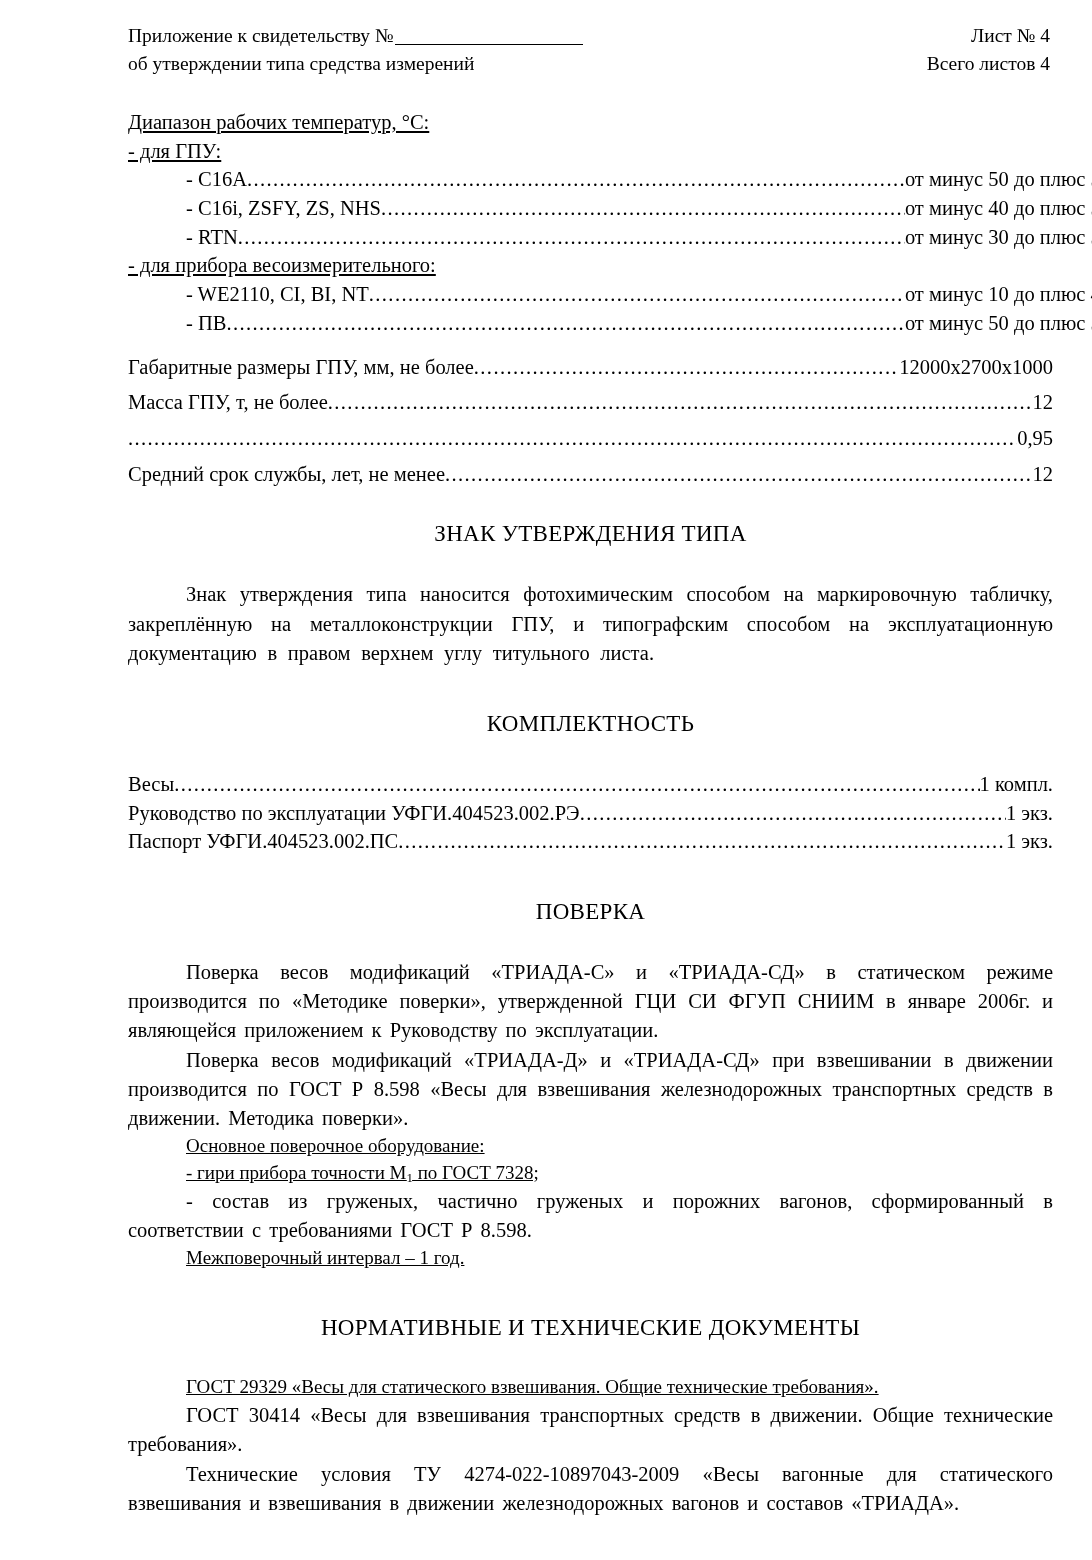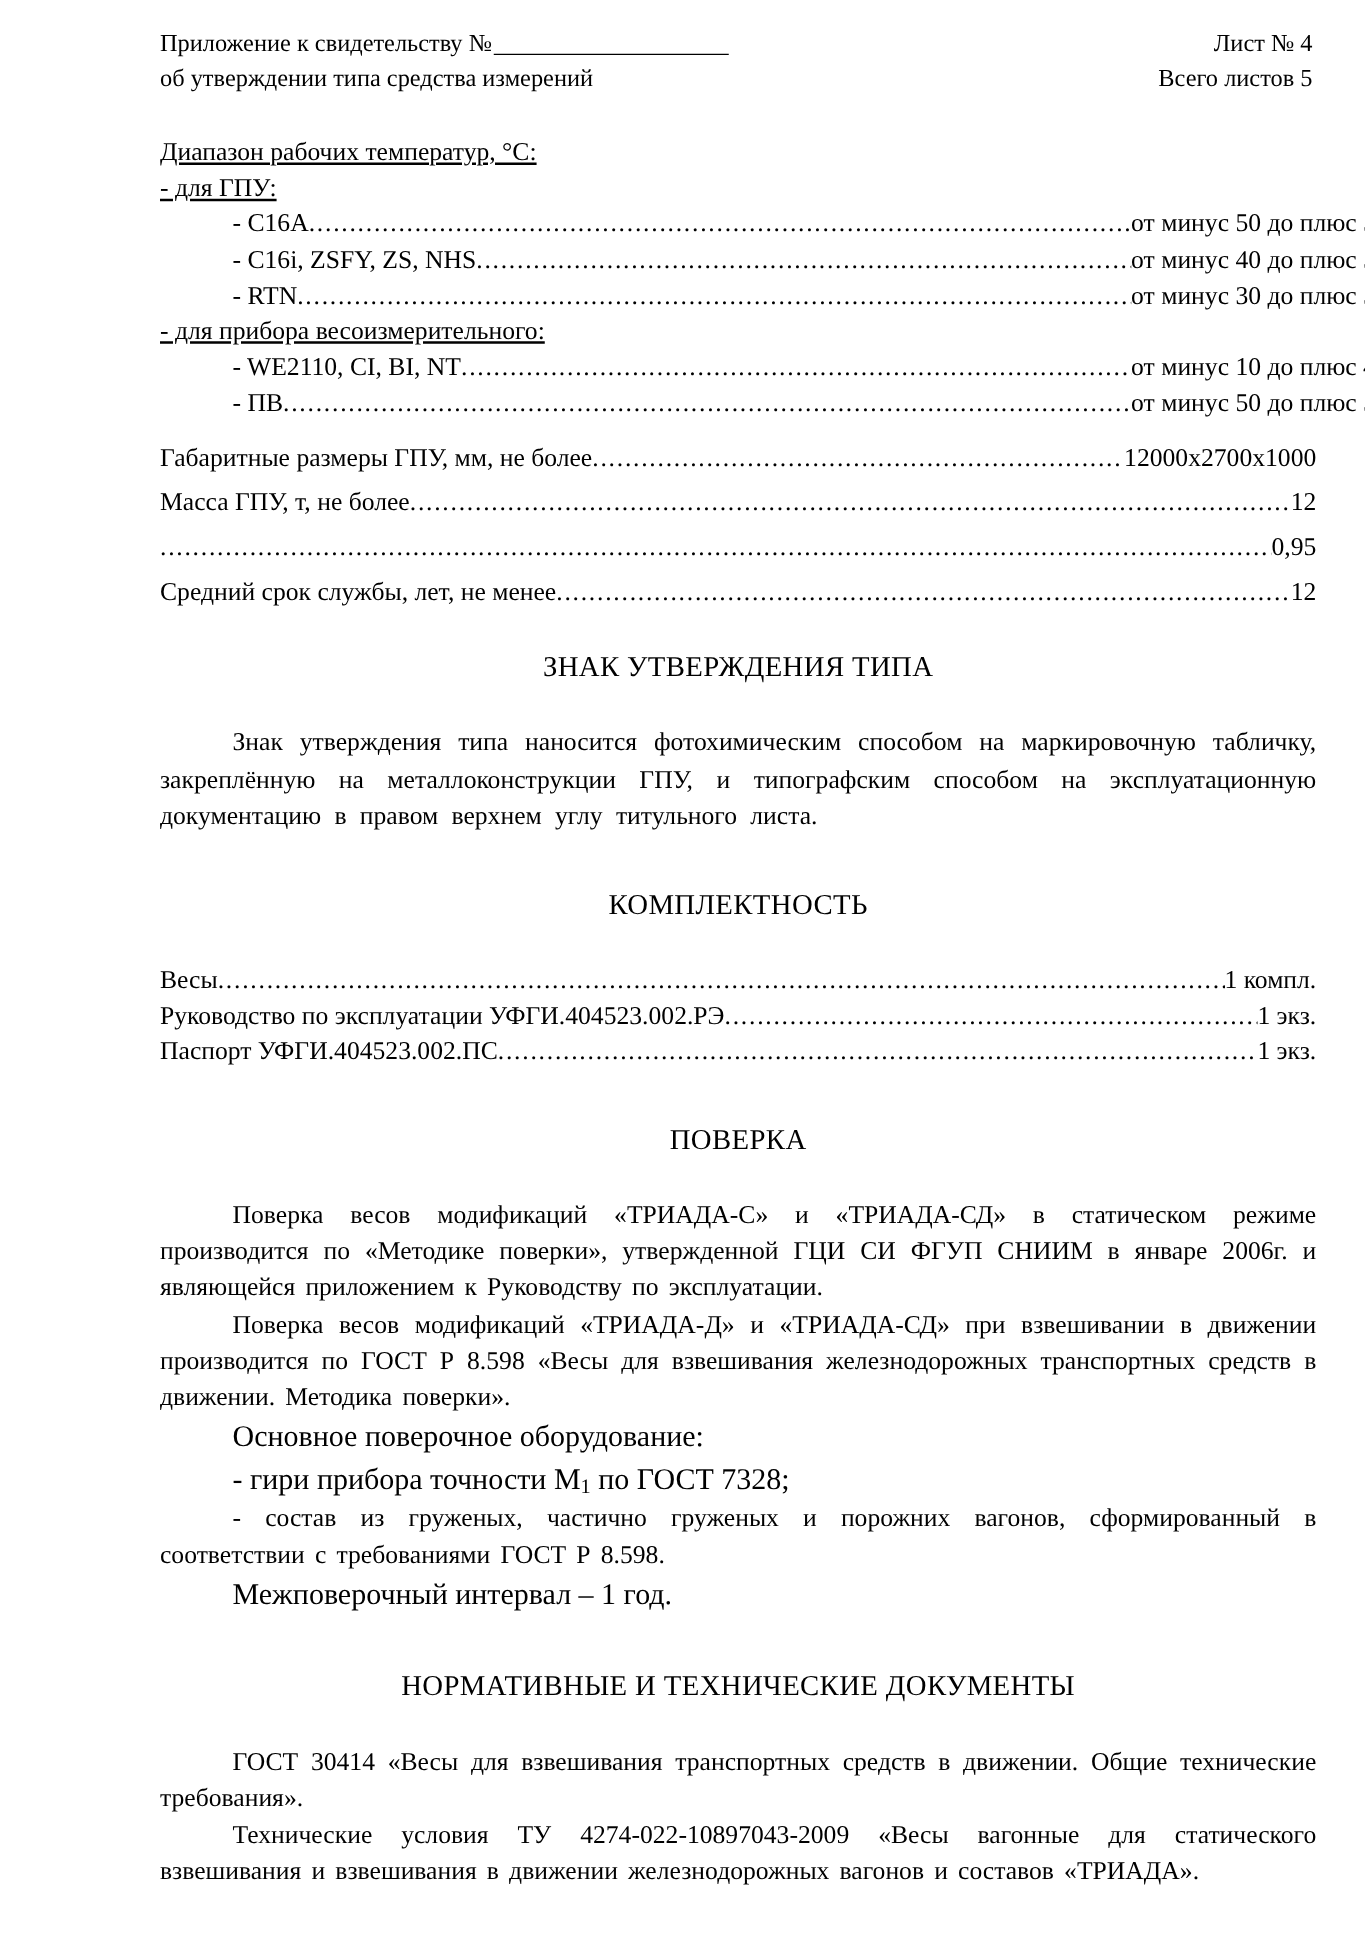--- a/index.html
+++ b/index.html
@@ -98,41 +98,42 @@
     margin: 0;
     text-align: justify;
     text-indent: 58px;
     font-size: 20.5px;
     line-height: 1.42;
   }
   p.flat {
     margin: 0;
     text-align: left;
     text-indent: 58px;
-    font-size: 24px;
+    font-size: 19px;
     line-height: 1.42;
+    text-decoration: underline;
   }
   .spaced-1 { word-spacing: 5.5px; }
   .spaced-3 { word-spacing: 3px; }
 
   sub { font-size: 0.68em; vertical-align: -0.22em; }
 </style>
 </head>
 <body>
 
 <div class="page">
 
   <div class="page-header">
     <div class="header-left">
       <span class="header-line"><span>Приложение к свидетельству №</span><span class="blank-rule"></span></span>
       <span class="header-line">об утверждении типа средства измерений</span>
     </div>
     <div class="header-right">
       <span class="header-line">Лист № 4</span>
-      <span class="header-line">Всего листов 5</span>
+      <span class="header-line">Всего листов 4</span>
     </div>
   </div>
 
   <div class="content">
 
     <div class="plain ind-1">Диапазон рабочих температур, °С:</div>
 
     <div class="plain ind-1">- для ГПУ:</div>
 
     <div class="lrow ind-2">
@@ -248,19 +249,20 @@
     <p class="para spaced-3">- состав из груженых, частично груженых и порожних вагонов, сформированный в соответствии с требованиями ГОСТ Р 8.598.</p>
 
     <p class="flat">Межповерочный интервал – 1 год.</p>
 
     <div class="gap-xl"></div>
 
     <div class="section-title">НОРМАТИВНЫЕ И ТЕХНИЧЕСКИЕ ДОКУМЕНТЫ</div>
 
     <div class="gap-lg"></div>
 
+    <p class="flat">ГОСТ 29329 «Весы для статического взвешивания. Общие технические требования».</p>
 
     <p class="para spaced-3">ГОСТ 30414 «Весы для взвешивания транспортных средств в движении. Общие технические требования».</p>
 
     <p class="para spaced-3">Технические условия ТУ 4274-022-10897043-2009 «Весы вагонные для статического взвешивания и взвешивания в движении железнодорожных вагонов и составов «ТРИАДА».</p>
 
   </div>
 </div>
 
 </body></html>

